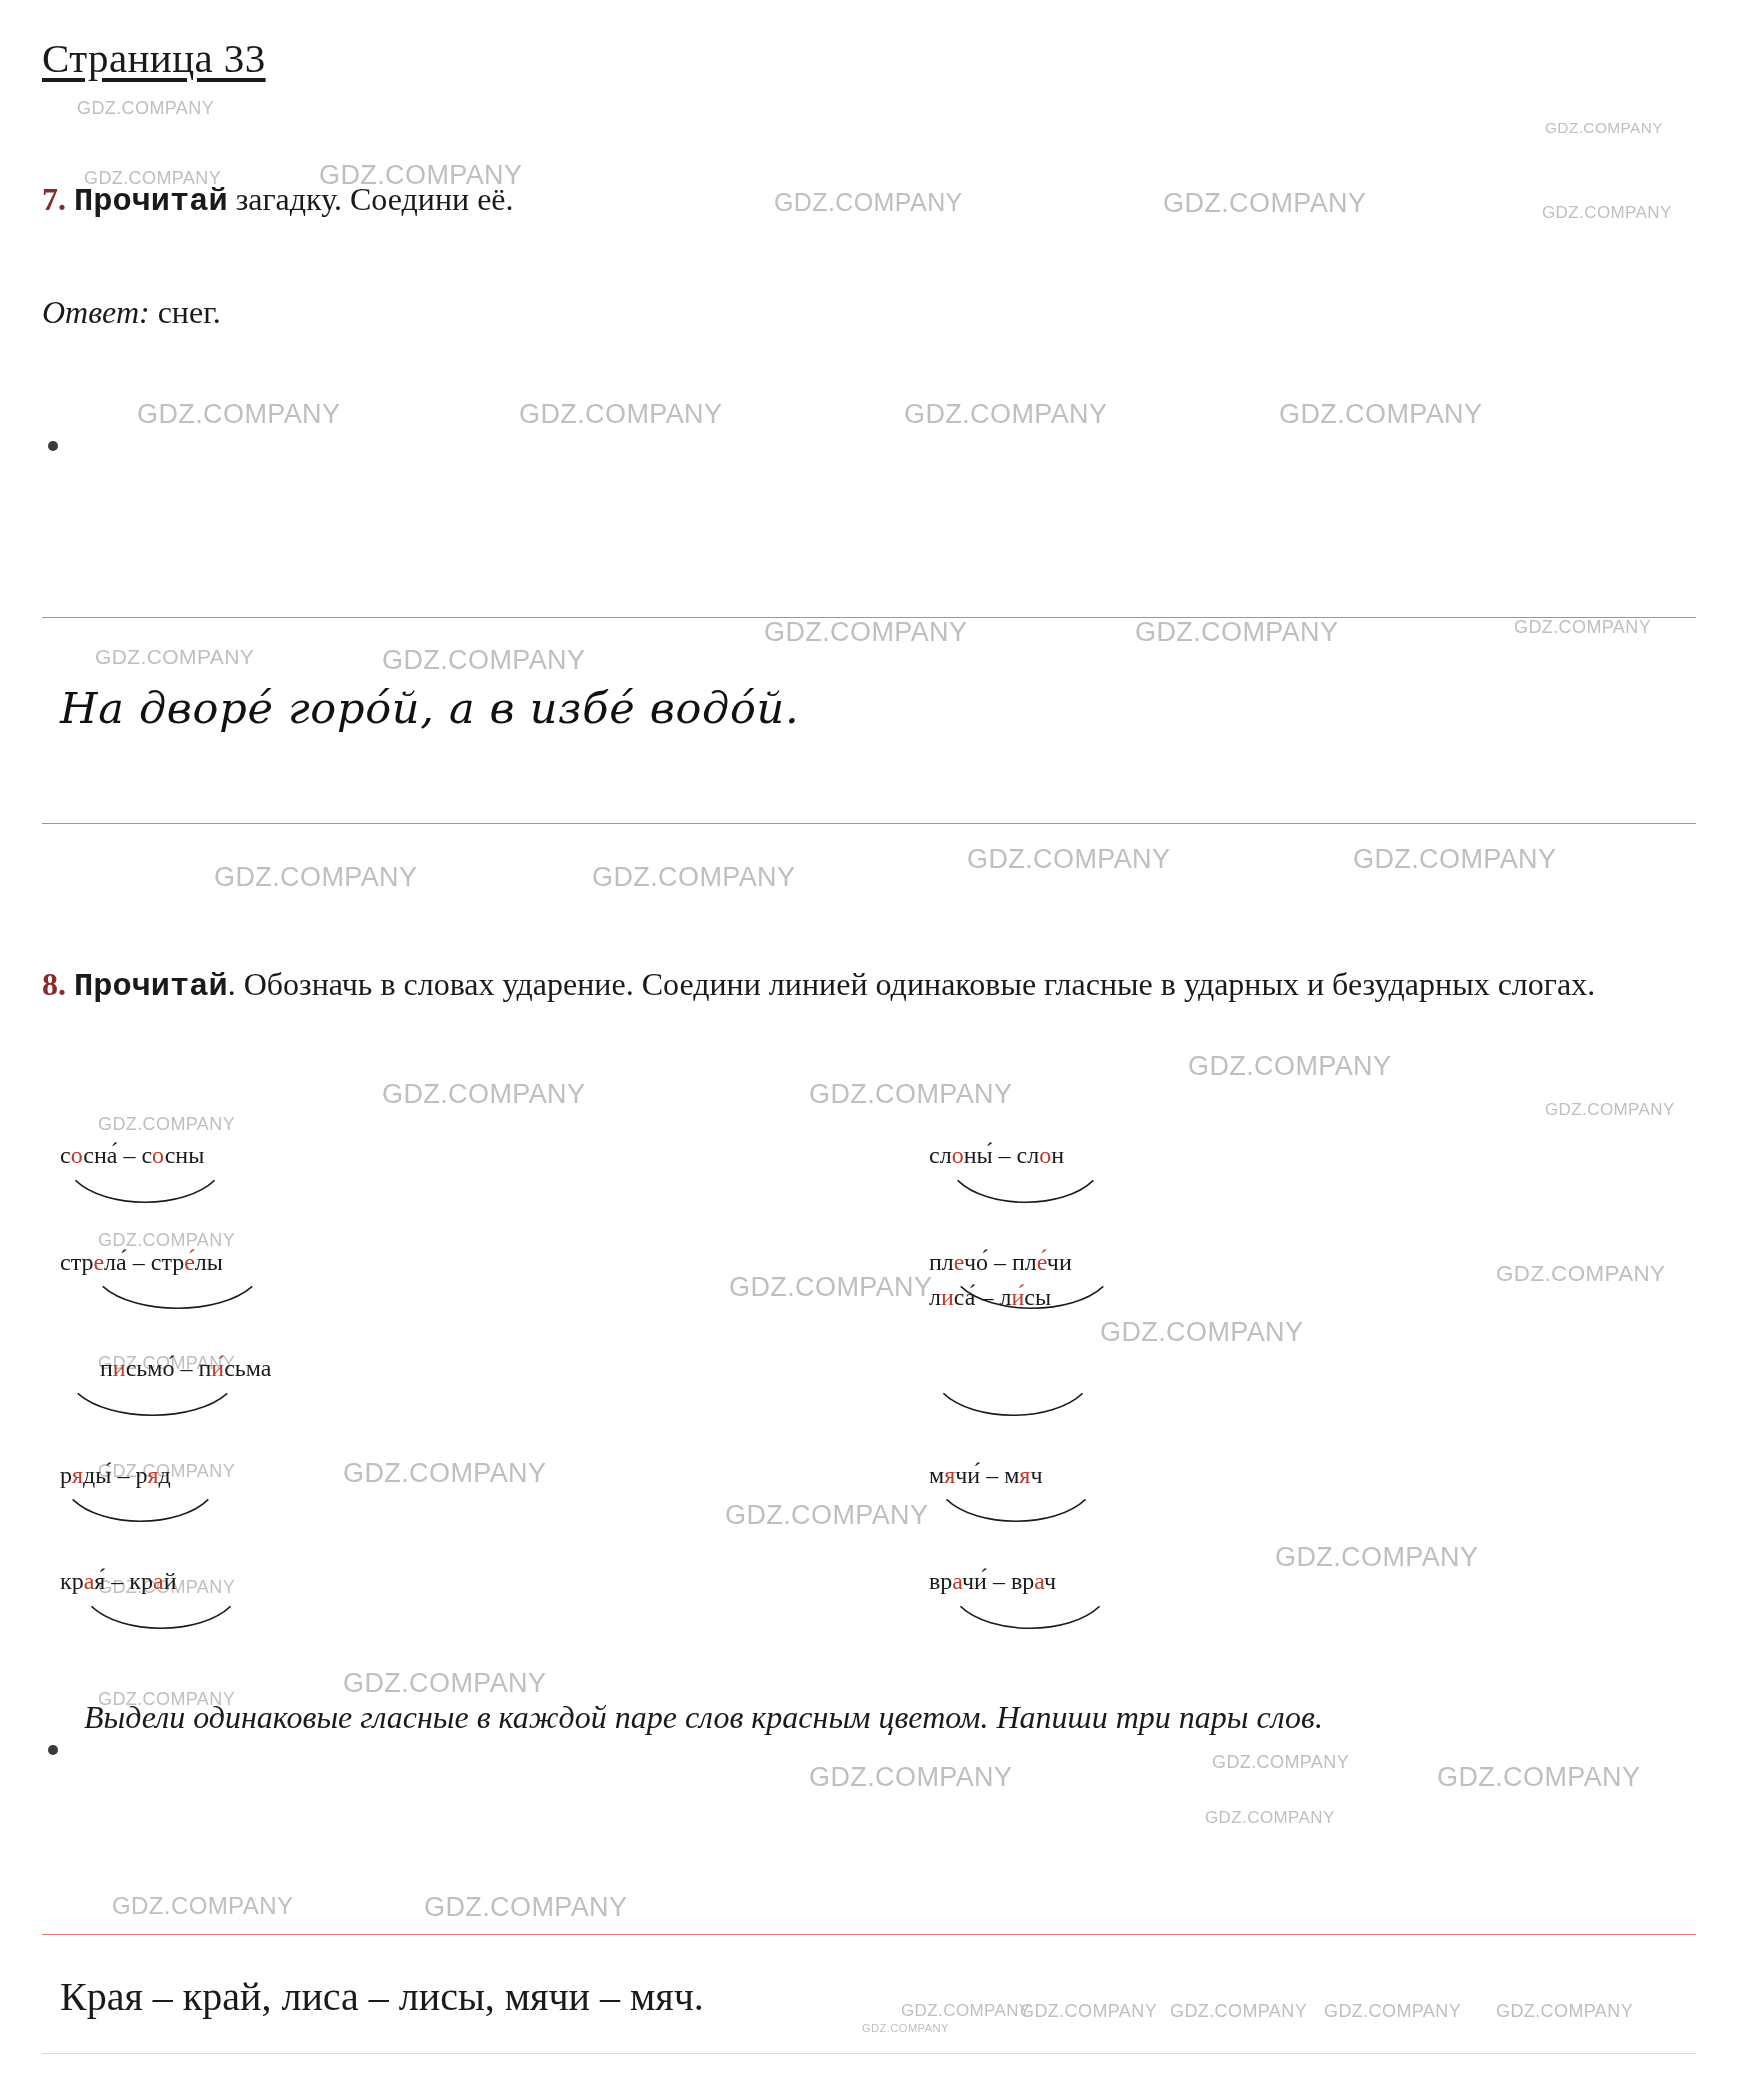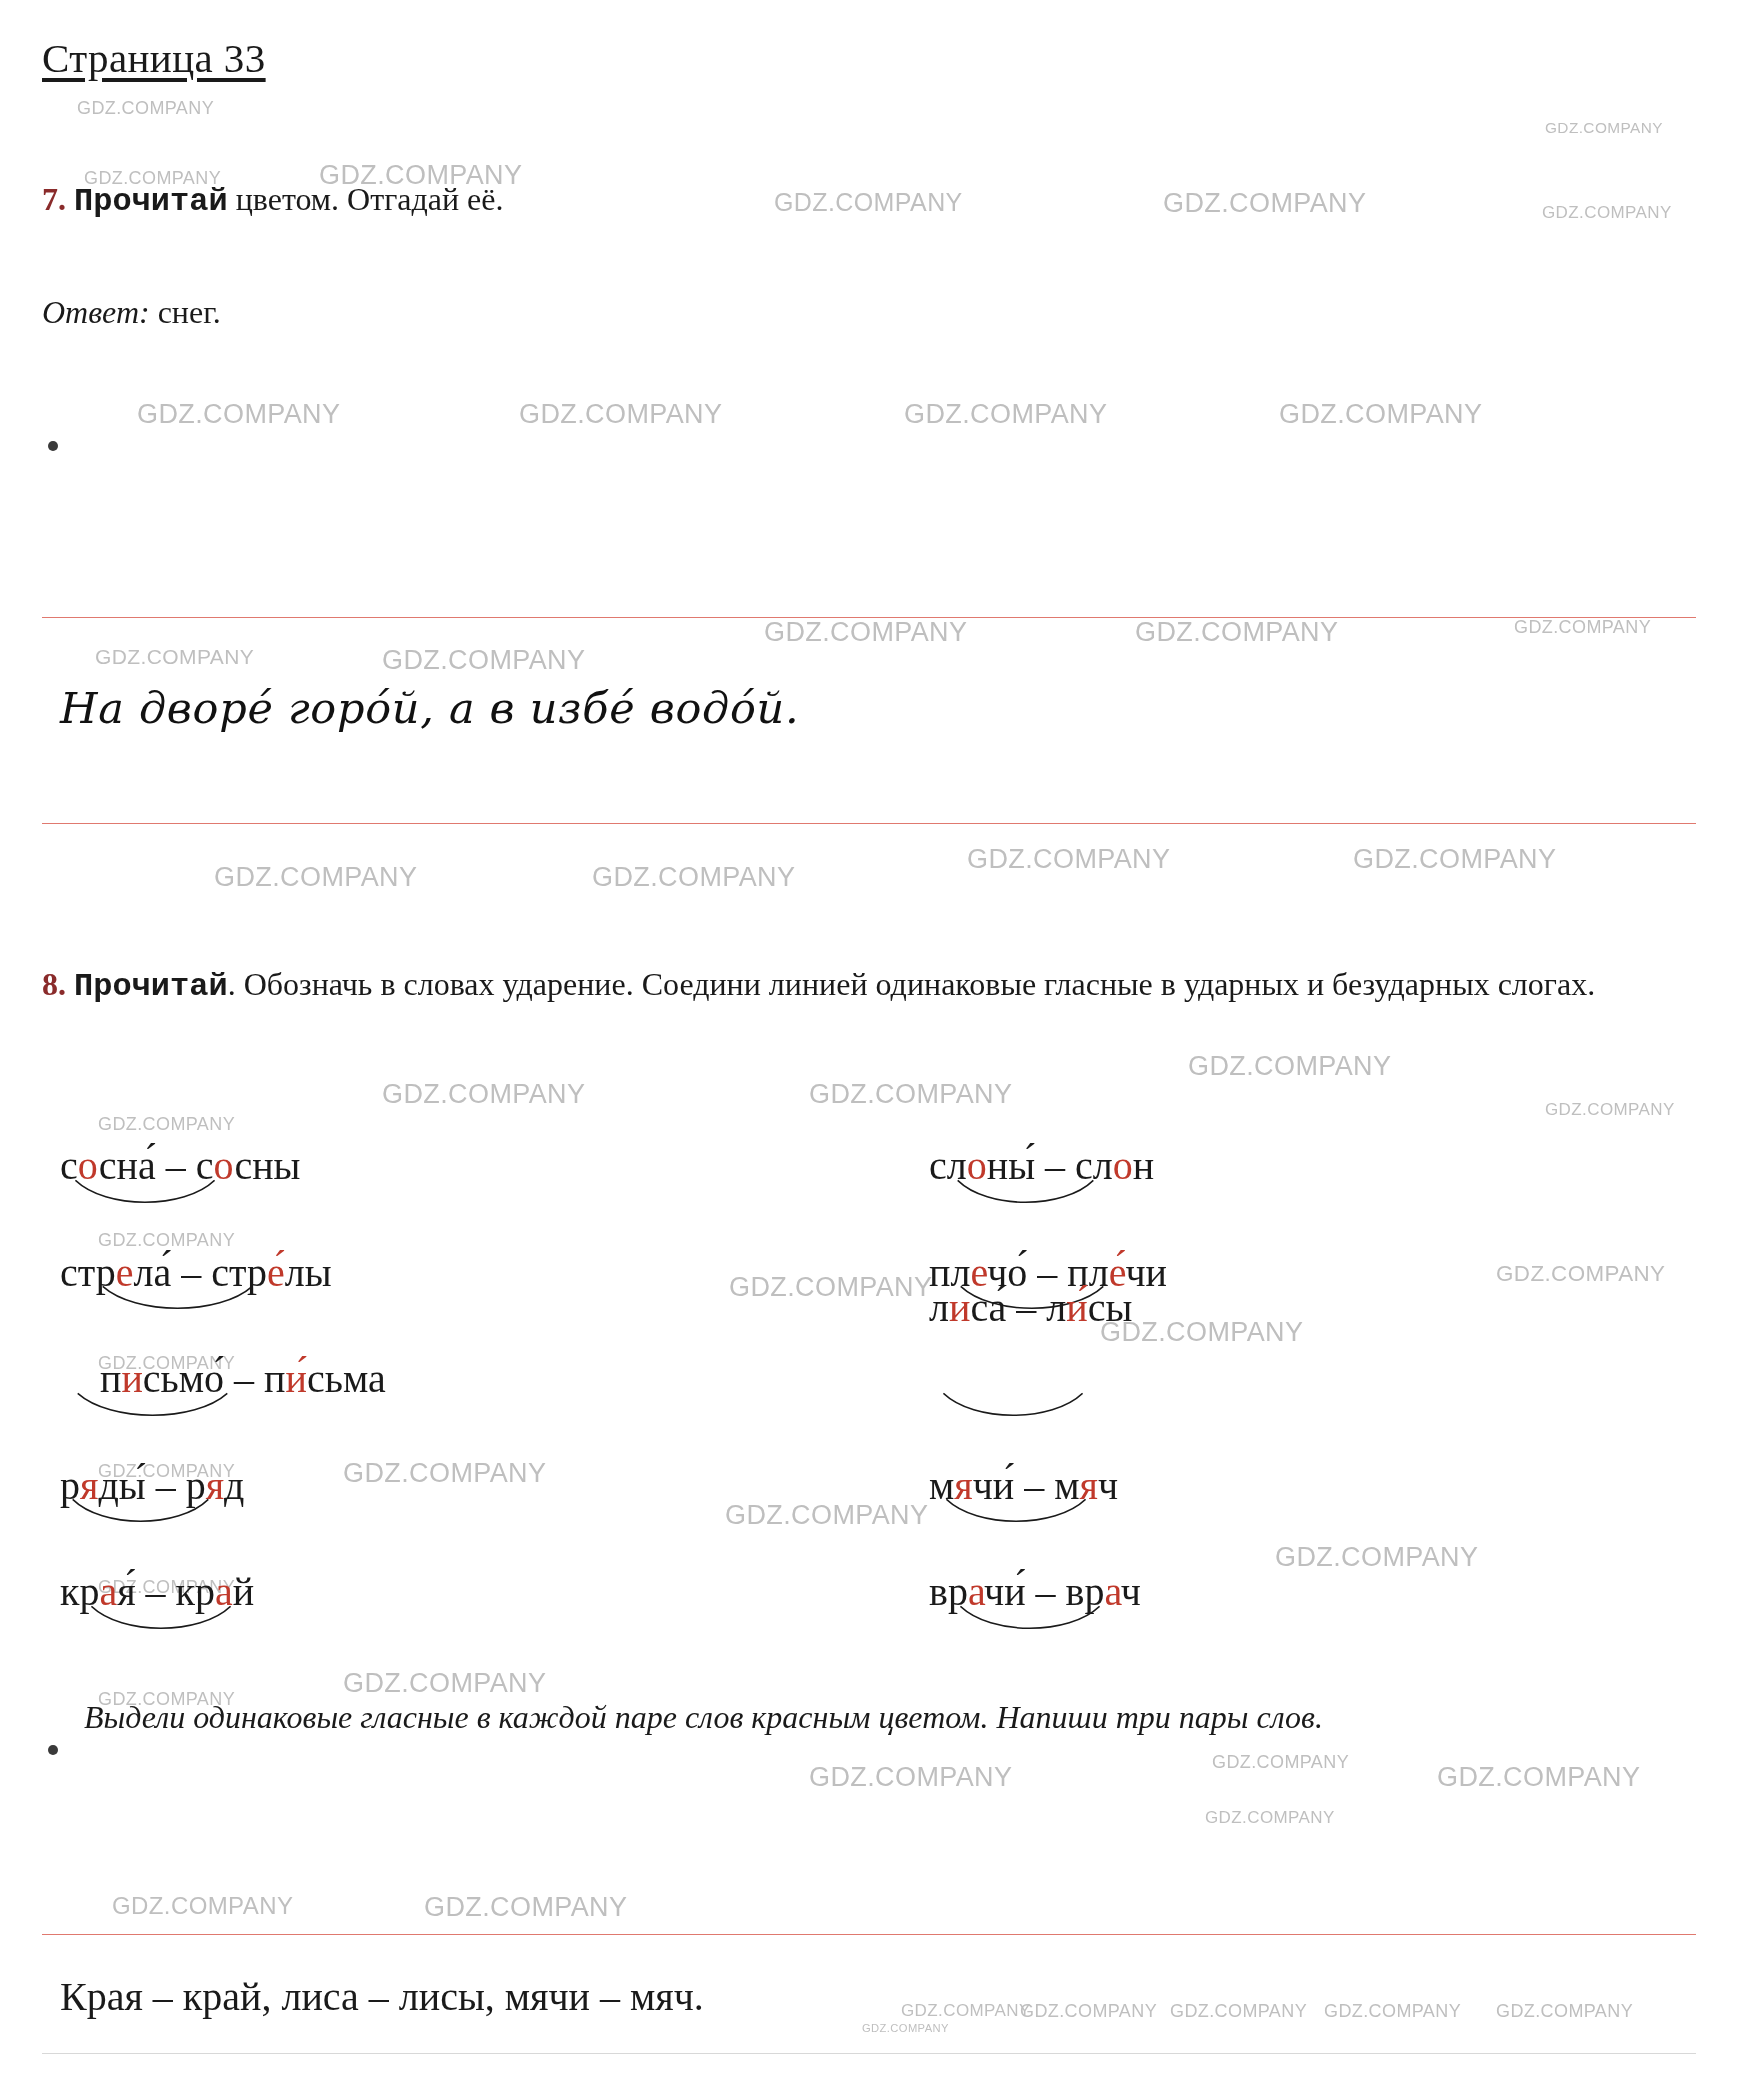--- a/index.html
+++ b/index.html
@@ -107,21 +107,21 @@
   .written {
     position: absolute;
     font-size: 40px;
     color: #1a1a1a;
     white-space: nowrap;
   }
 
   
   .pair {
     position: absolute;
-    font-size: 40px;
+    font-size: 24px;
     white-space: nowrap;
   }
   .pair .red {
     color: #c0392b;
   }
   .arc {
     position: absolute;
     pointer-events: none;
   }
   .arc svg { display: block; }
@@ -180,21 +180,21 @@
       <div class="wm" style="left: 1020px; top: 2001px; font-size: 18px;">GDZ.COMPANY</div>
       <div class="wm" style="left: 1170px; top: 2001px; font-size: 18px;">GDZ.COMPANY</div>
       <div class="wm" style="left: 1324px; top: 2001px; font-size: 18px;">GDZ.COMPANY</div>
       <div class="wm" style="left: 1496px; top: 2001px; font-size: 18px;">GDZ.COMPANY</div>
     </div>
 
   <div class="page-title">Страница 33</div>
 
   <div class="task" style="left:42px; top:175px; width:1612px;">
     <span class="num">7.</span>
-    <span class="bold">Прочитай</span><span> цветом. Отгадай её.</span>
+    <span class="bold">Прочитай</span><span> загадку. Соедини её.</span>
   </div>
 
   <div class="answer-line" style="left:42px; top:294px;">
     <span class="it">Ответ:</span>
     <span>снег.</span>
   </div>
 
   <div class="bullet-dot" style="left:48px; top:441px;"></div>
 
   <div class="rule" style="left:42px; top:617px; width:1654px;"></div>

